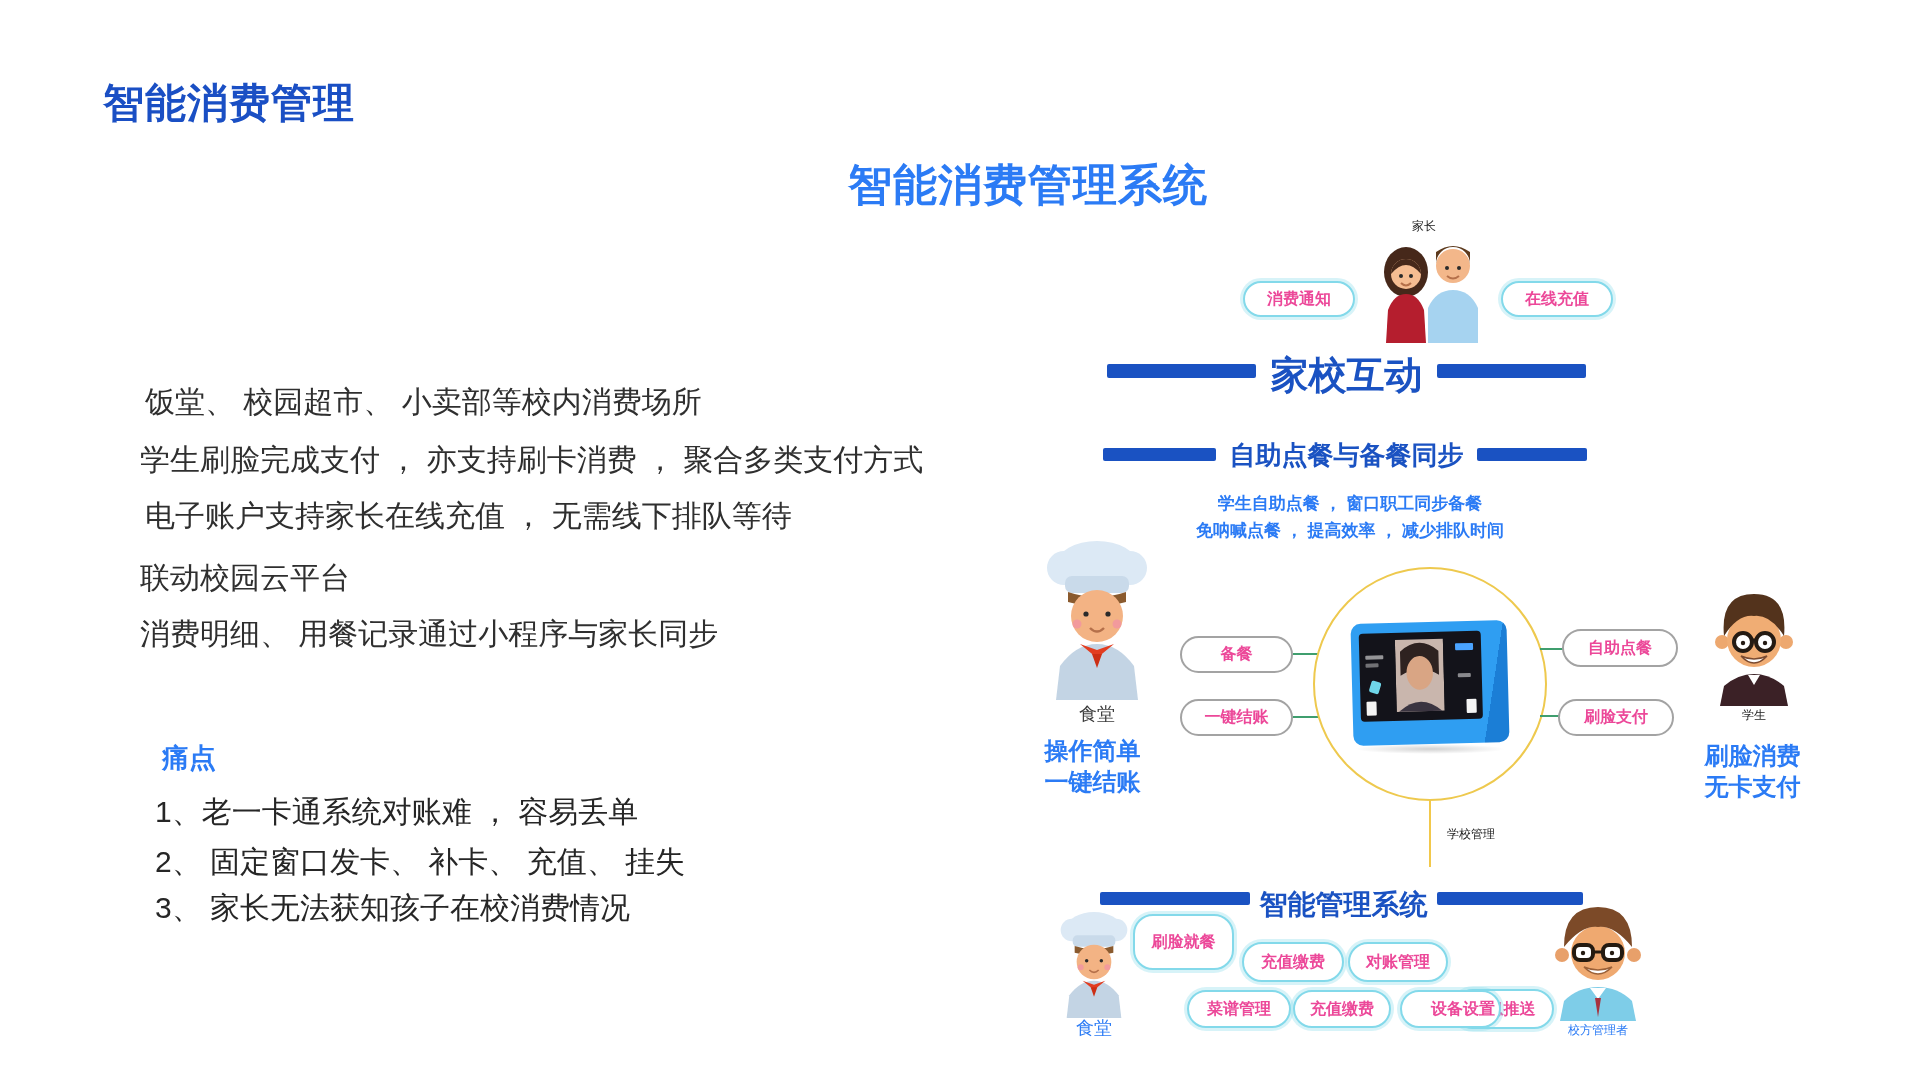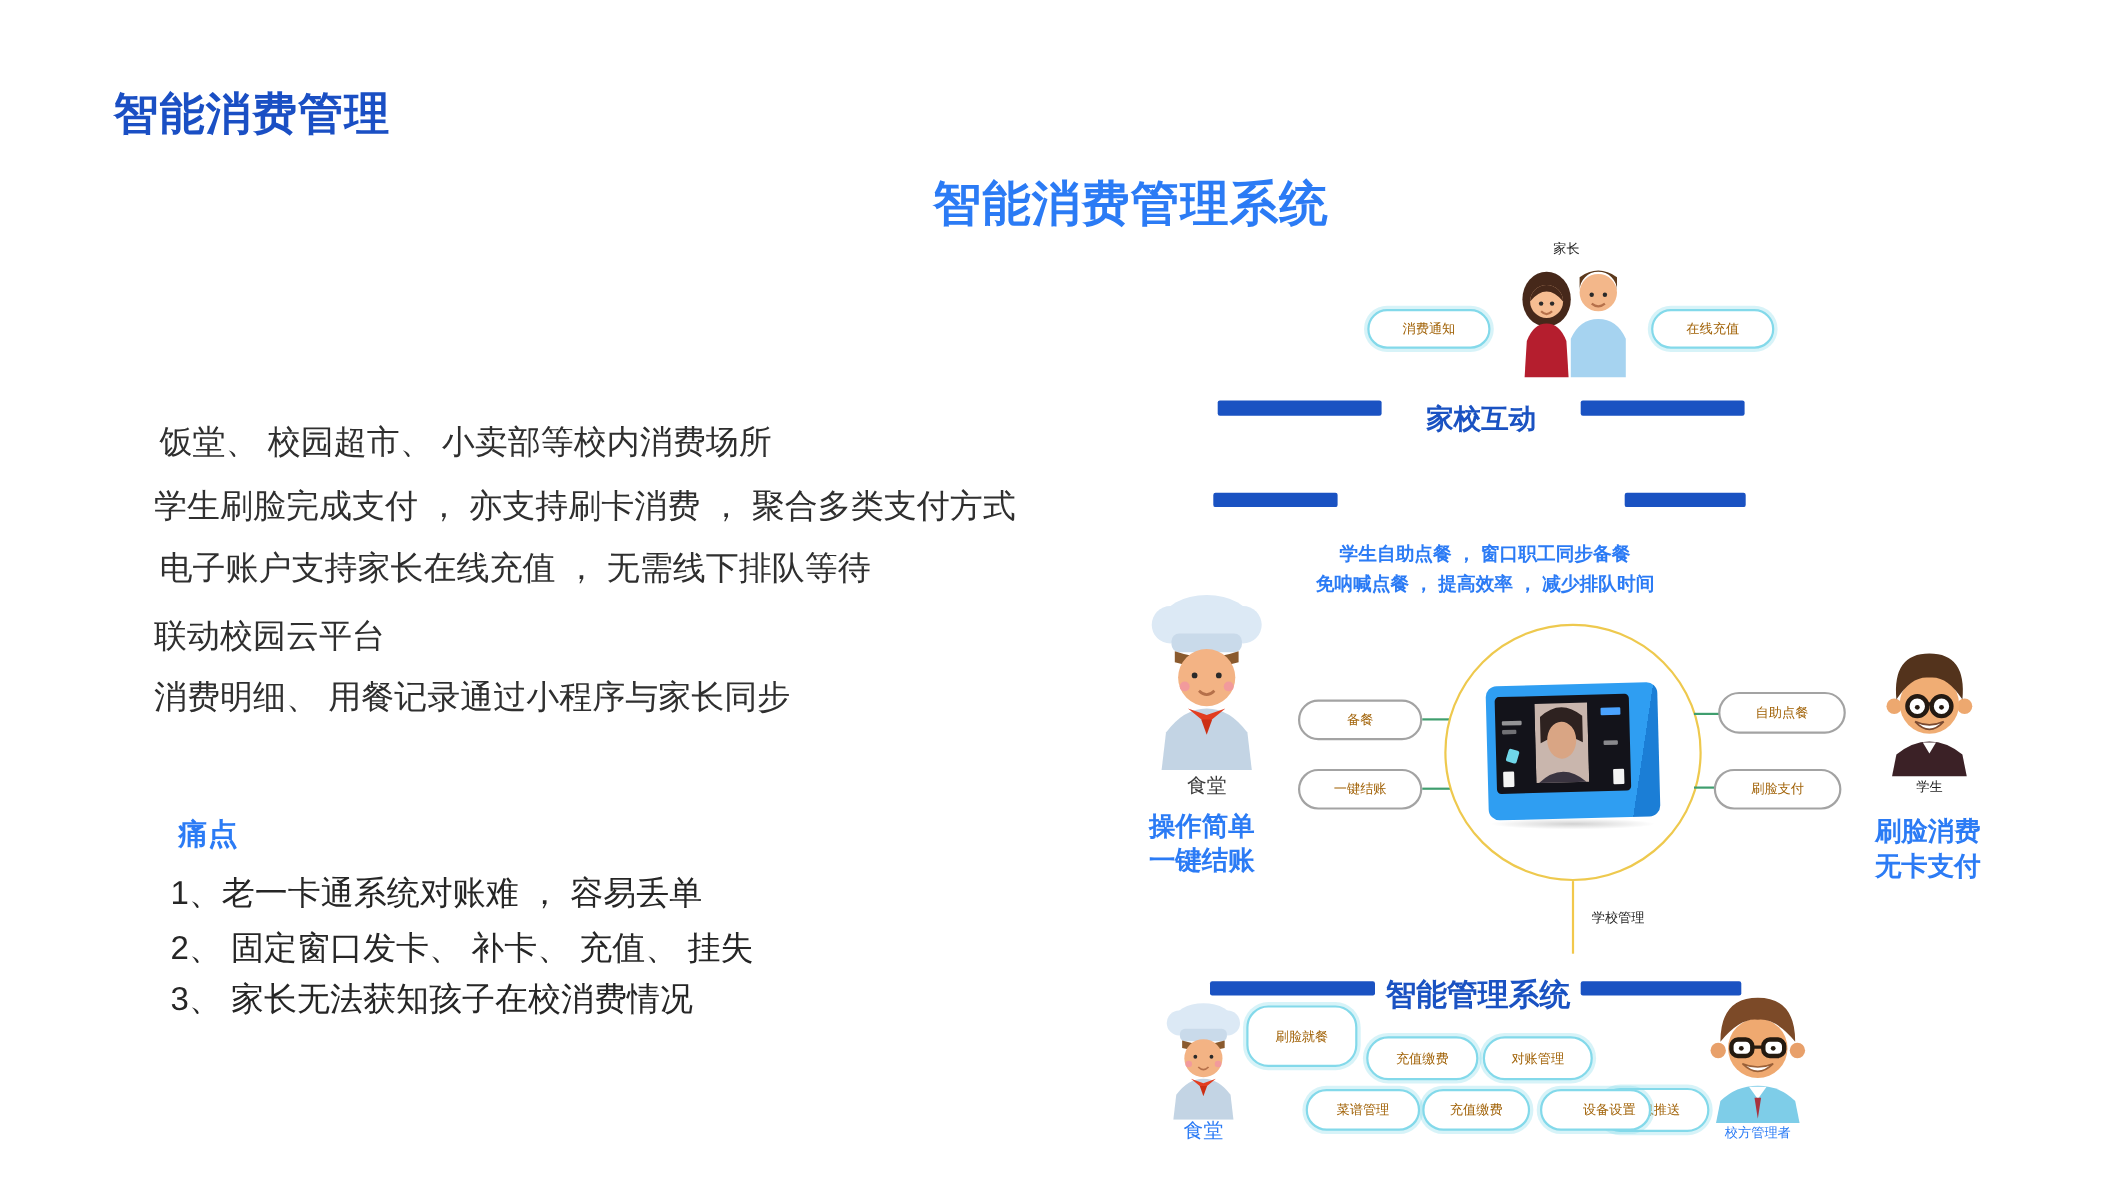--- a/index.html
+++ b/index.html
@@ -16,21 +16,21 @@
   .pain-item { left:155px; font-size:30px; color:#262626; white-space:nowrap; }
 
   .lbl { font-size:12px; color:#222; white-space:nowrap; }
   .lbl-blue { color:#2b7bf5; }
   .hbar { background:#1a52c2; border-radius:2px; }
   .sec-title { text-align:center; font-weight:bold; color:#1a52c2; white-space:nowrap; }
   .desc-line { width:500px; text-align:center; font-size:17px; font-weight:bold; color:#2b7bf5; white-space:nowrap; }
   .benefit { text-align:center; font-size:24px; font-weight:bold; color:#2b7bf5; white-space:nowrap; }
 
   .pill { display:flex; align-items:center; justify-content:center; background:#fff;
-          border-radius:20px; color:#a16207; font-size:12px; font-weight:400; white-space:nowrap; }
+          border-radius:20px; color:#ec4899; font-size:16px; font-weight:700; white-space:nowrap; }
   .pill-cyan { border:2px solid #83d9ea; box-shadow:0 0 0 3px rgba(131,217,234,.32); }
   .pill-gray { border:2px solid #a3a3a3; }
 
   .connector { height:2px; background:#3f9e6e; }
   .big-circle { width:234px; height:234px; border:2px solid #eec94e; border-radius:50%; background:#fff; }
   .v-yellow { width:2px; background:#f2c84b; }
 
   .device { width:156px; height:122px; transform:rotate(-1.5deg); }
   .device-body { position:absolute; inset:0; border-radius:10px;
                  background:linear-gradient(100deg,#2f9ef2 86%,#1b7ed6 86%); }
@@ -74,24 +74,25 @@
     <path d="M15 38 A15 15 0 0 1 45 38 Q30 20 15 38 Z" fill="#46281a"></path>
     <circle cx="25" cy="40" r="2" fill="#2a2a2a"></circle>
       <circle cx="35" cy="40" r="2" fill="#2a2a2a"></circle>
     <path d="M25 47 Q30 52 35 47" stroke="#b5704a" stroke-width="2" fill="none"></path>
   </svg>
 
   <div class="abs pill pill-cyan" style="left:1243px;top:281px;width:112px;height:36px;">消费通知</div>
   <div class="abs pill pill-cyan" style="left:1501px;top:281px;width:112px;height:36px;">在线充值</div>
 
   <div class="abs hbar" style="left:1107px;top:364px;width:149px;height:14px;"></div>
-  <div class="abs sec-title" style="left:1256px;top:364px;width:181px;font-size:25px;">家校互动</div>
+  <div class="abs sec-title" style="left:1256px;top:350px;width:181px;font-size:38px;">家校互动</div>
   <div class="abs hbar" style="left:1437px;top:364px;width:149px;height:14px;"></div>
 
   <div class="abs hbar" style="left:1103px;top:448px;width:113px;height:13px;"></div>
+  <div class="abs sec-title" style="left:1216px;top:438px;width:261px;font-size:26px;">自助点餐与备餐同步</div>
   <div class="abs hbar" style="left:1477px;top:448px;width:110px;height:13px;"></div>
 
   <div class="abs desc-line" style="left:1100px;top:492px;">学生自助点餐 ， 窗口职工同步备餐</div>
   <div class="abs desc-line" style="left:1100px;top:519px;">免呐喊点餐 ， 提高效率 ， 减少排队时间</div>
 
   <svg class="abs" style="left:1036px;top:538px;" width="122" height="162" viewBox="0 0 122 162">
     <circle cx="28" cy="30" r="17" fill="#dce9f5"></circle>
       <circle cx="94" cy="30" r="17" fill="#dce9f5"></circle>
     <ellipse cx="61" cy="26" rx="40" ry="23" fill="#dce9f5"></ellipse>
     <rect x="29" y="38" width="64" height="17" rx="7" fill="#c9daea"></rect>

